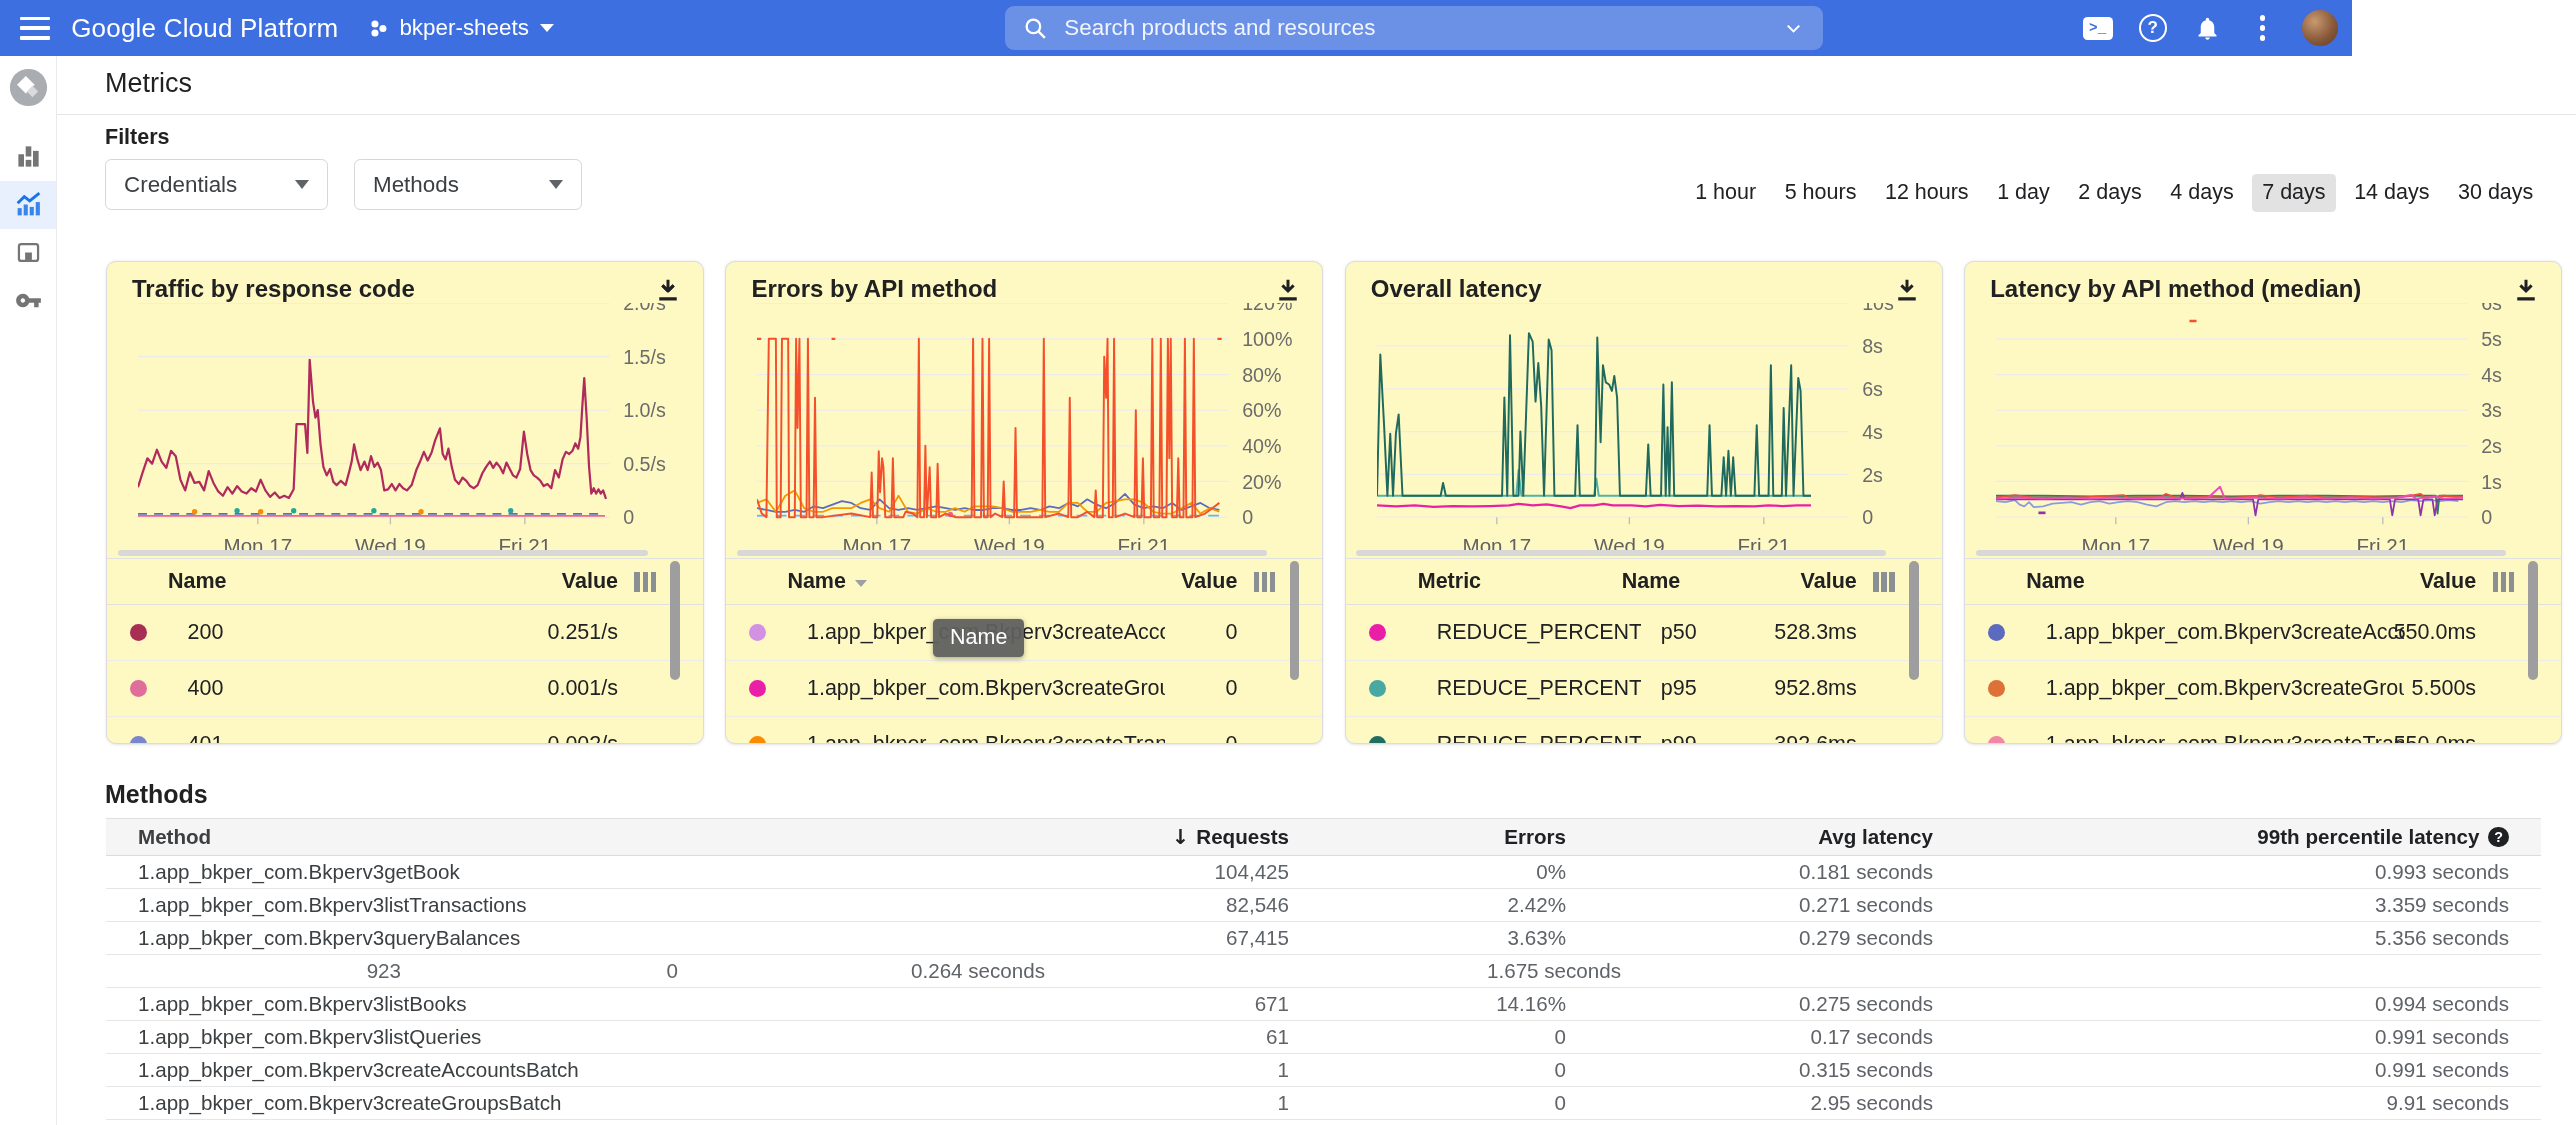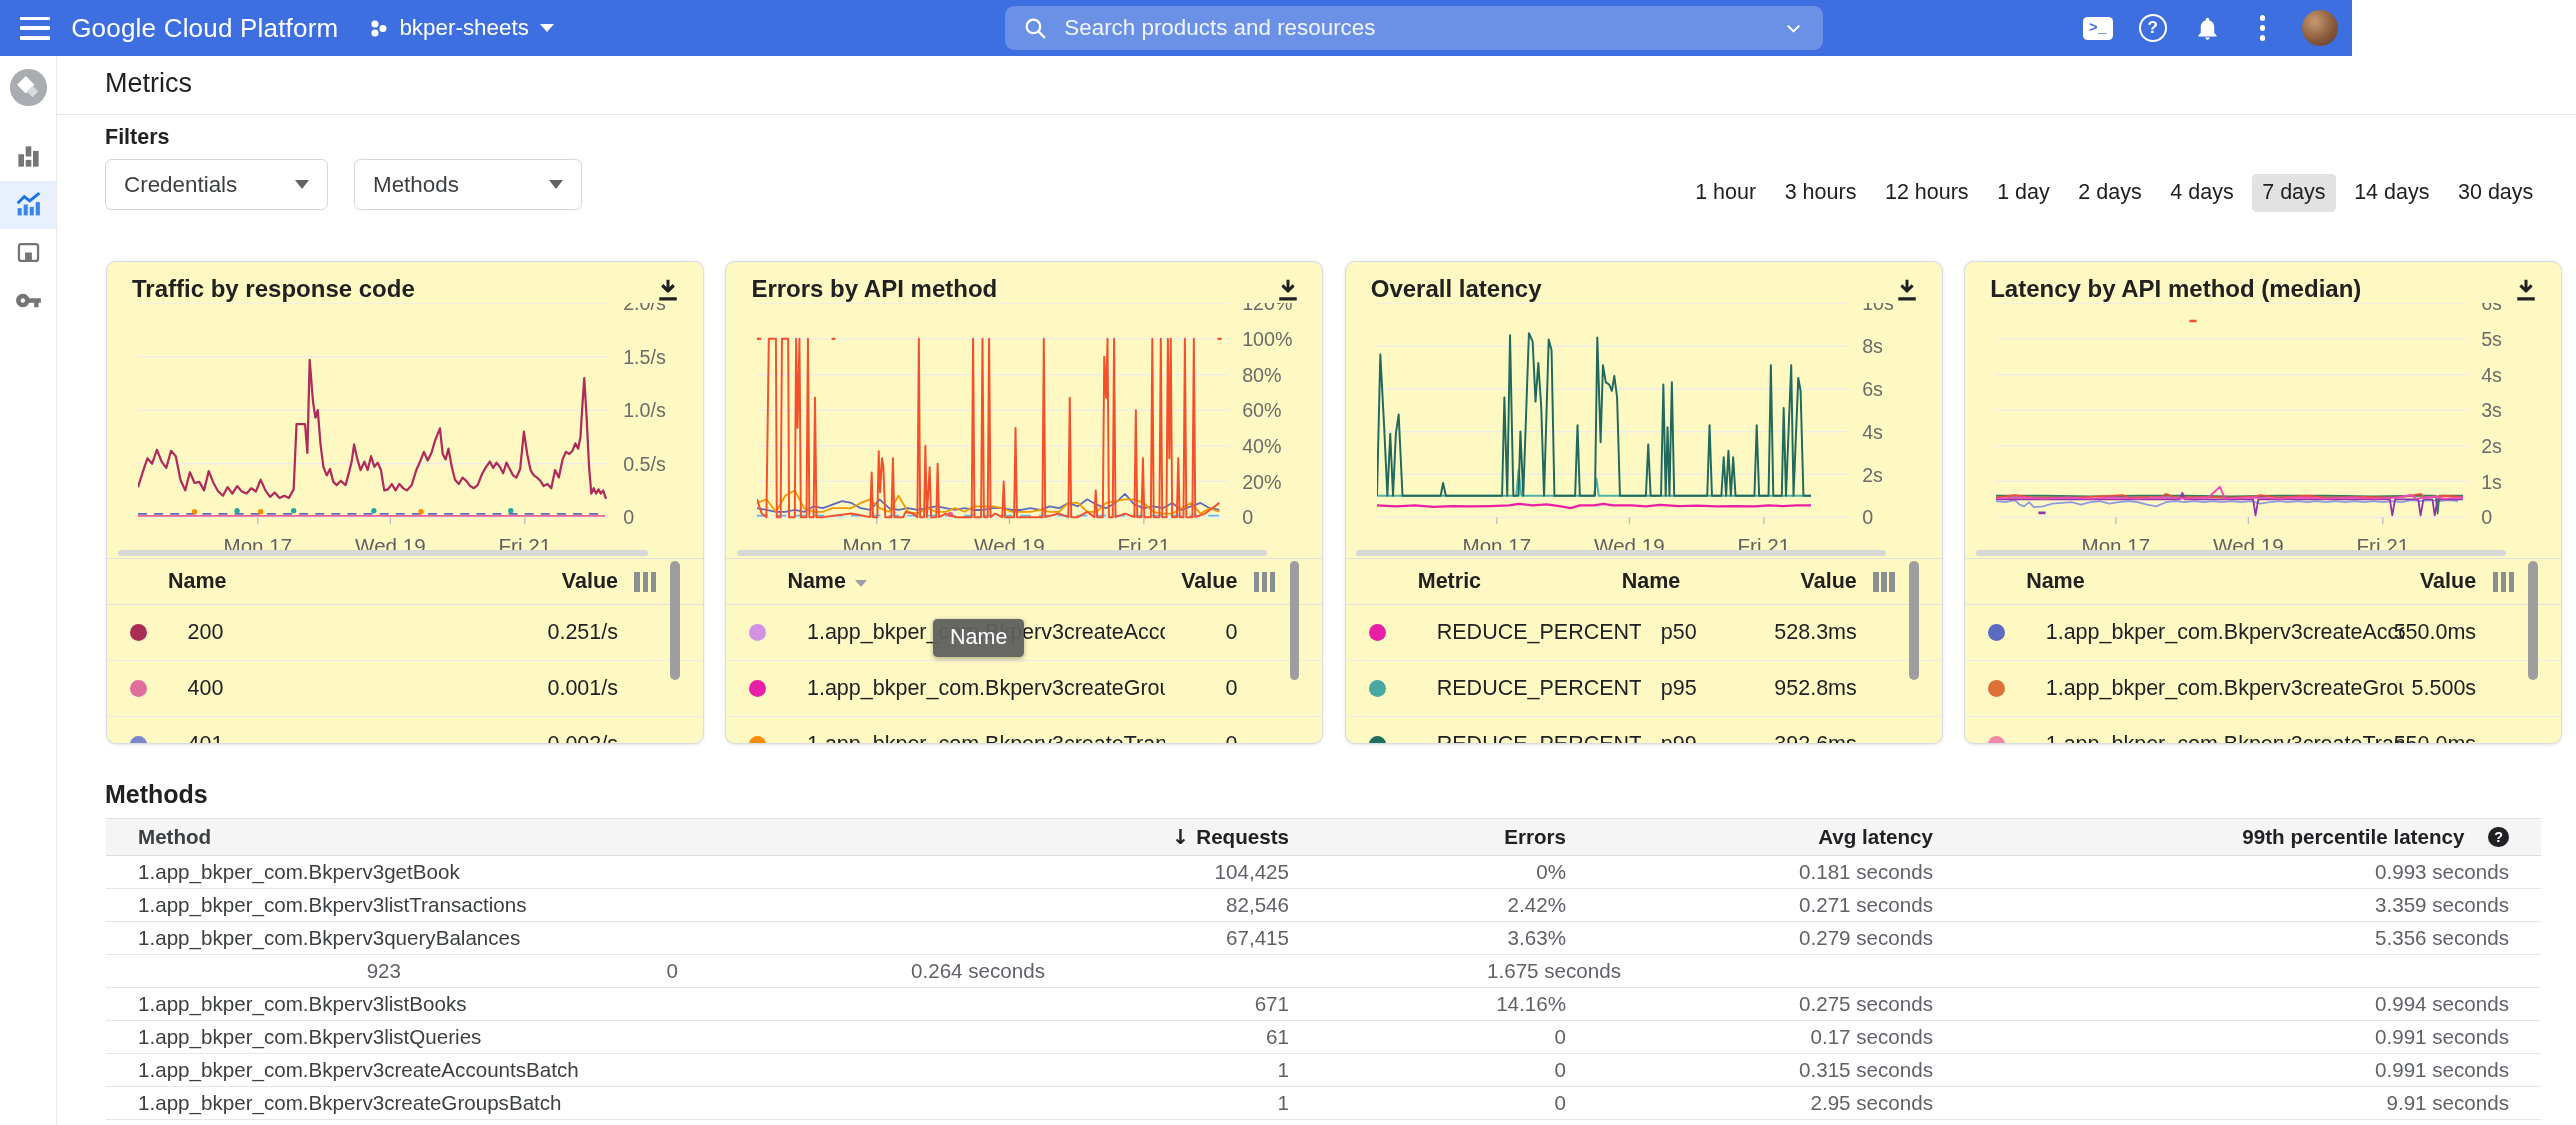--- a/index.html
+++ b/index.html
@@ -86,21 +86,21 @@
   
   .methods-title{position:absolute;left:105px;top:780px;font-size:25px;font-weight:bold;color:#212121;}
   .mtable{position:absolute;left:106px;top:818px;width:2435px;}
   .mhead{height:36px;display:flex;align-items:center;background:#f5f5f5;border-top:0.9px solid #e0e0e0;border-bottom:0.9px solid #dcdcdc;
          font-size:20.6px;font-weight:bold;color:#202124;}
   .mrow{height:32px;display:flex;align-items:center;border-bottom:0.9px solid #e6e6e6;font-size:20.6px;}
   .c-method{flex:1;padding-left:32px;color:#3c4043;white-space:nowrap;overflow:hidden;}
   .c-req{width:295px;text-align:right;}
   .c-err{width:277px;text-align:right;}
   .c-avg{width:367px;text-align:right;}
-  .c-p99{width:576px;text-align:right;padding-right:32px;display:flex;justify-content:flex-end;align-items:center;gap:24px;}
+  .c-p99{width:576px;text-align:right;padding-right:32px;display:flex;justify-content:flex-end;align-items:center;gap:9px;}
   .mrow .c-req,.mrow .c-err,.mrow .c-avg,.mrow .c-p99{color:#5f6368;}
   .sort-arrow{font-weight:bold;color:#202124;margin-right:7.2px;font-family:"DejaVu Sans",sans-serif;}
   .help-dot{width:20.6px;height:20.6px;border-radius:50%;background:#202124;color:#fff;font-size:14.3px;font-weight:bold;
             display:inline-flex;align-items:center;justify-content:center;}
   svg text{font-family:"Liberation Sans",sans-serif;}
 </style>
 </head>
 <body>
 
 <div class="page">
@@ -202,21 +202,21 @@
     <span class="dlabel">Credentials</span>
     <span class="caret-dark"></span>
   </div>
   <div class="dropdown dd-methods">
     <span class="dlabel">Methods</span>
     <span class="caret-dark"></span>
   </div>
 
   <div class="chips">
       <div class="chip">1 hour</div>
-      <div class="chip">3 hours</div>
+      <div class="chip">5 hours</div>
       <div class="chip">12 hours</div>
       <div class="chip">1 day</div>
       <div class="chip">2 days</div>
       <div class="chip">4 days</div>
       <div class="chip sel">7 days</div>
       <div class="chip">14 days</div>
       <div class="chip">30 days</div>
     </div>
 
   <div class="cards">

